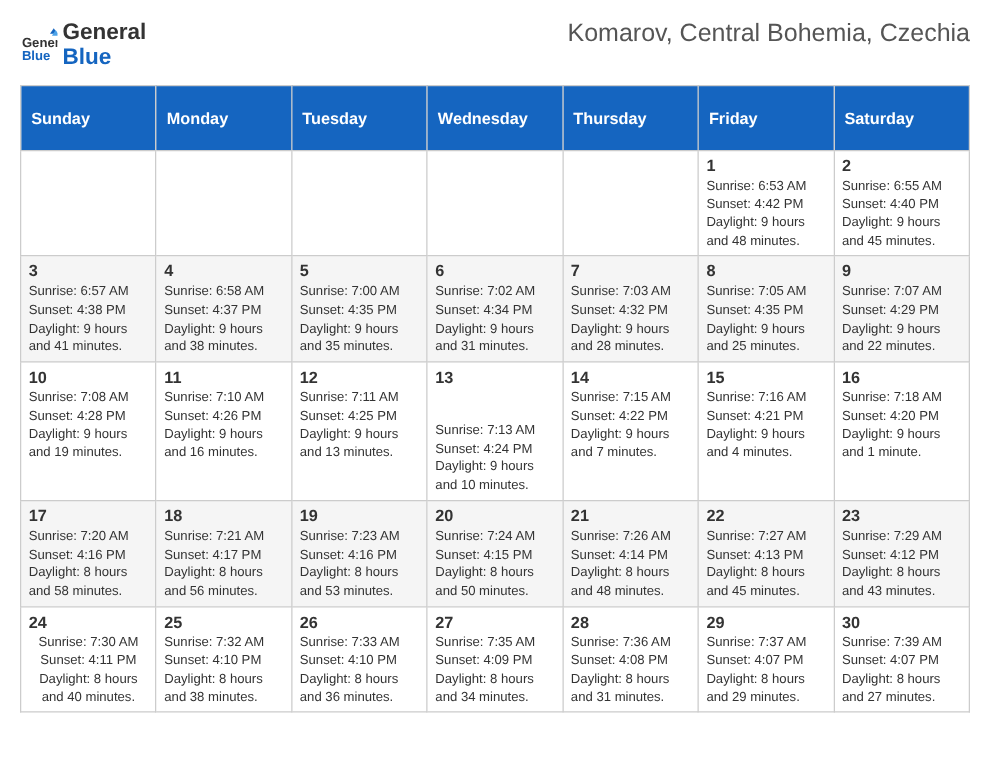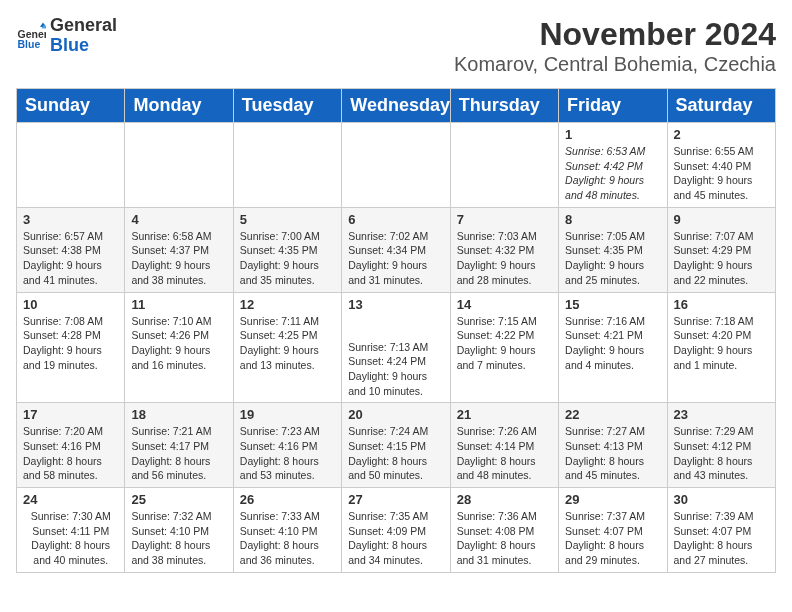--- a/index.html
+++ b/index.html
@@ -47,22 +47,22 @@
     }
     .calendar {
       width: 100%;
       border-collapse: collapse;
       table-layout: fixed;
     }
     .calendar thead tr th {
       background: #1565c0;
       color: #fff;
       text-align: left;
-      padding: 6px 8px;
-      font-size: 18px;
+      padding: 18px 8px;
+      font-size: 13px;
       border: 1px solid #ccc;
     }
     .calendar tbody tr td {
       border: 1px solid #ccc;
       vertical-align: top;
       padding: 4px 6px;
       font-size: 11px;
       color: #333;
       min-height: 80px;
       height: 80px;
@@ -96,21 +96,20 @@
       <text x="2" y="36" font-size="14" font-weight="bold" fill="#1565c0">Blue</text>
       <polygon points="32,8 40,8 36,2" fill="#1565c0"></polygon>
       <polygon points="34,10 42,10 38,4" fill="#4da3e8"></polygon>
     </svg>
     <div class="logo-text">
       <span>General</span>
       <span class="blue">Blue</span>
     </div>
   </div>
   <div class="title-section">
-    <div class="month-title">November 2024</div>
     <div class="location-title">Komarov, Central Bohemia, Czechia</div>
   </div>
 </div>
 
 <table class="calendar">
   <thead>
     <tr id="weekday-header">
     <th>Sunday</th>
         <th>Monday</th>
         <th>Tuesday</th>
@@ -122,21 +121,21 @@
   </thead>
   <tbody id="calendar-body">
   <tr>
         <td class="empty-cell"></td>
         <td class="empty-cell"></td>
         <td class="empty-cell"></td>
         <td class="empty-cell"></td>
         <td class="empty-cell"></td>
         <td>
           <span class="day-number">1</span>
-          <div class="cell-info" style="white-space: pre-line; font-style: italic;">Sunrise: 6:53 AM
+          <div class="cell-info" style="white-space: pre-line;">Sunrise: 6:53 AM
 Sunset: 4:42 PM
 Daylight: 9 hours and 48 minutes.</div>
         </td>
         <td>
           <span class="day-number">2</span>
           <div class="cell-info" style="white-space: pre-line;">Sunrise: 6:55 AM
 Sunset: 4:40 PM
 Daylight: 9 hours and 45 minutes.</div>
         </td>
       </tr>

